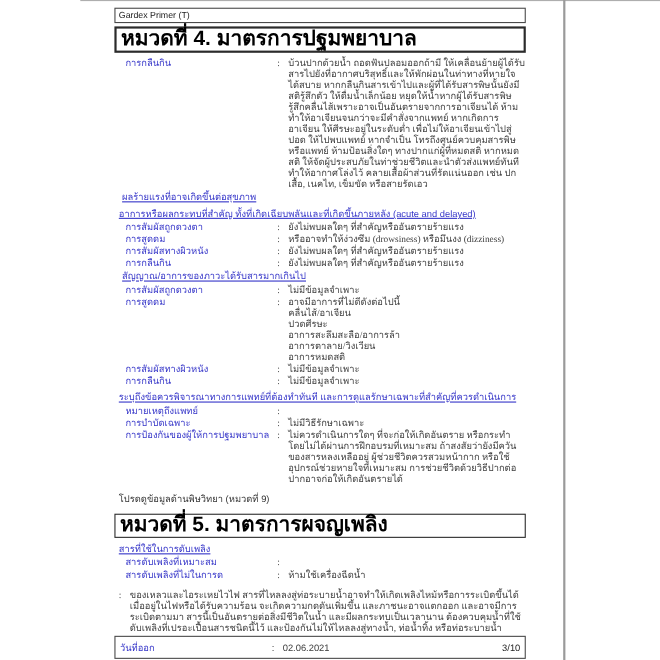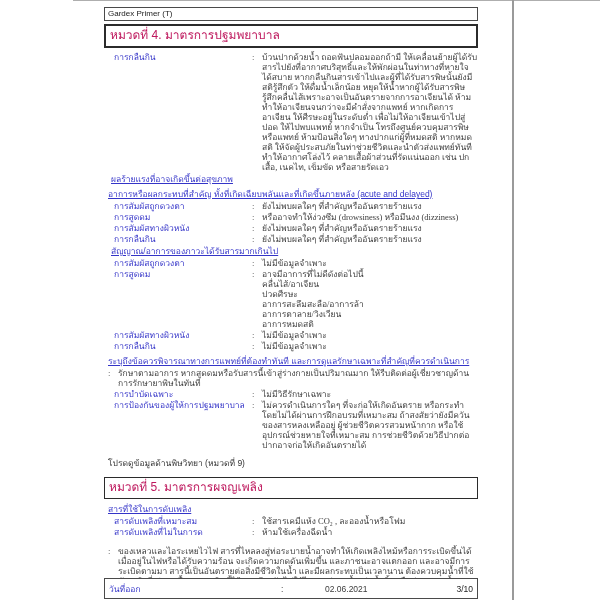--- a/index.html
+++ b/index.html
@@ -16,40 +16,39 @@
 
   .namebox{
     border:1px solid #4a4a4a;background:#fff;height:12px;line-height:12px;
     padding:0 16px 0 3px;font-size:8px;color:#222;margin-bottom:3px;
   }
   .secbox{
     border:2px solid #2b2b2b;background:#fff;
     padding:2px 4px 3px 4px;margin-bottom:4px;
   }
   .secbox.thin{border-width:1px;margin-top:2px;}
-  .sec-title{font-size:12px;font-weight:normal;color:#be185d;line-height:15px;}
+  .sec-title{font-size:19px;font-weight:bold;color:#000000;line-height:15px;}
 
   .content{padding:0 0 0 4px;}
 
   .row{display:flex;align-items:flex-start;margin-bottom:1px;font-family:Liberation Serif, serif;}
   .lbl{width:138px;flex:0 0 138px;color:#3434c8;padding-left:6px;}
   .colon{width:10px;flex:0 0 10px;color:#3c3c3c;text-align:left;}
   .val{flex:1;white-space:pre-line;color:#3c3c3c;}
 
   .h-blue{
     color:#3434c8;text-decoration:underline;margin:5px 0 2px 0;padding-left:0px;
   }
   .h-blue.sub{padding-left:3px;margin:2px 0 2px 0;}
   .plain-note{color:#333;margin:8px 0 9px 0;padding-left:0;} .gap8{height:8px;}
 
   .footerbox{
     position:absolute;left:104px;top:578px;width:372px;height:19px;
     border:1px solid #4a4a4a;background:#fff;display:flex;align-items:center;
     font-size:8.5px;
-    gap:34px;
   }
   .footerbox .lbl{padding-left:4px;}
   .f-page{flex:0 0 auto;color:#222;padding-right:4px;}
   .f-val{flex:1;color:#3c3c3c;}
 </style>
 </head>
 <body>
 
 <div class="page-topline"></div>
 <div class="page-rightline"></div>
@@ -120,22 +119,22 @@
     </div>
     <div class="row">
       <div class="lbl">การกลืนกิน</div>
       <div class="colon">:</div>
       <div class="val">ไม่มีข้อมูลจำเพาะ</div>
     </div>
 
     <div class="h-blue">ระบุถึงข้อควรพิจารณาทางการแพทย์ที่ต้องทำทันที และการดูแลรักษาเฉพาะที่สำคัญที่ควรดำเนินการ</div>
 
     <div class="row">
+      <div class="lbl">หมายเหตุถึงแพทย์</div>
       <div class="colon">:</div>
-      <div class="val">รักษาตามอาการ หากสูดดมหรือรับสารนี้เข้าสู่ร่างกายเป็นปริมาณมาก ให้รีบติดต่อผู้เชี่ยวชาญด้านการรักษายาพิษในทันที</div>
     </div>
     <div class="row">
       <div class="lbl">การบำบัดเฉพาะ</div>
       <div class="colon">:</div>
       <div class="val">ไม่มีวิธีรักษาเฉพาะ</div>
     </div>
     <div class="row">
       <div class="lbl">การป้องกันของผู้ให้การปฐมพยาบาล</div>
       <div class="colon">:</div>
       <div class="val">ไม่ควรดำเนินการใดๆ ที่จะก่อให้เกิดอันตราย หรือกระทำโดยไม่ได้ผ่านการฝึกอบรมที่เหมาะสม ถ้าสงสัยว่ายังมีควันของสารหลงเหลืออยู่ ผู้ช่วยชีวิตควรสวมหน้ากาก หรือใช้อุปกรณ์ช่วยหายใจที่เหมาะสม การช่วยชีวิตด้วยวิธีปากต่อปากอาจก่อให้เกิดอันตรายได้</div>
@@ -147,21 +146,20 @@
   <div class="secbox thin">
     <div class="sec-title">หมวดที่ 5. มาตรการผจญเพลิง</div>
   </div>
 
   <div class="content">
     <div class="h-blue">สารที่ใช้ในการดับเพลิง</div>
 
     <div class="row">
       <div class="lbl">สารดับเพลิงที่เหมาะสม</div>
       <div class="colon">:</div>
-      <div class="val">ใช้สารเคมีแห้ง CO₂ , ละอองน้ำหรือโฟม</div>
     </div>
     <div class="row">
       <div class="lbl">สารดับเพลิงที่ไม่ในการด</div>
       <div class="colon">:</div>
       <div class="val">ห้ามใช้เครื่องฉีดน้ำ</div>
     </div>
 
     <div class="gap8"></div>
 
     <div class="row">

